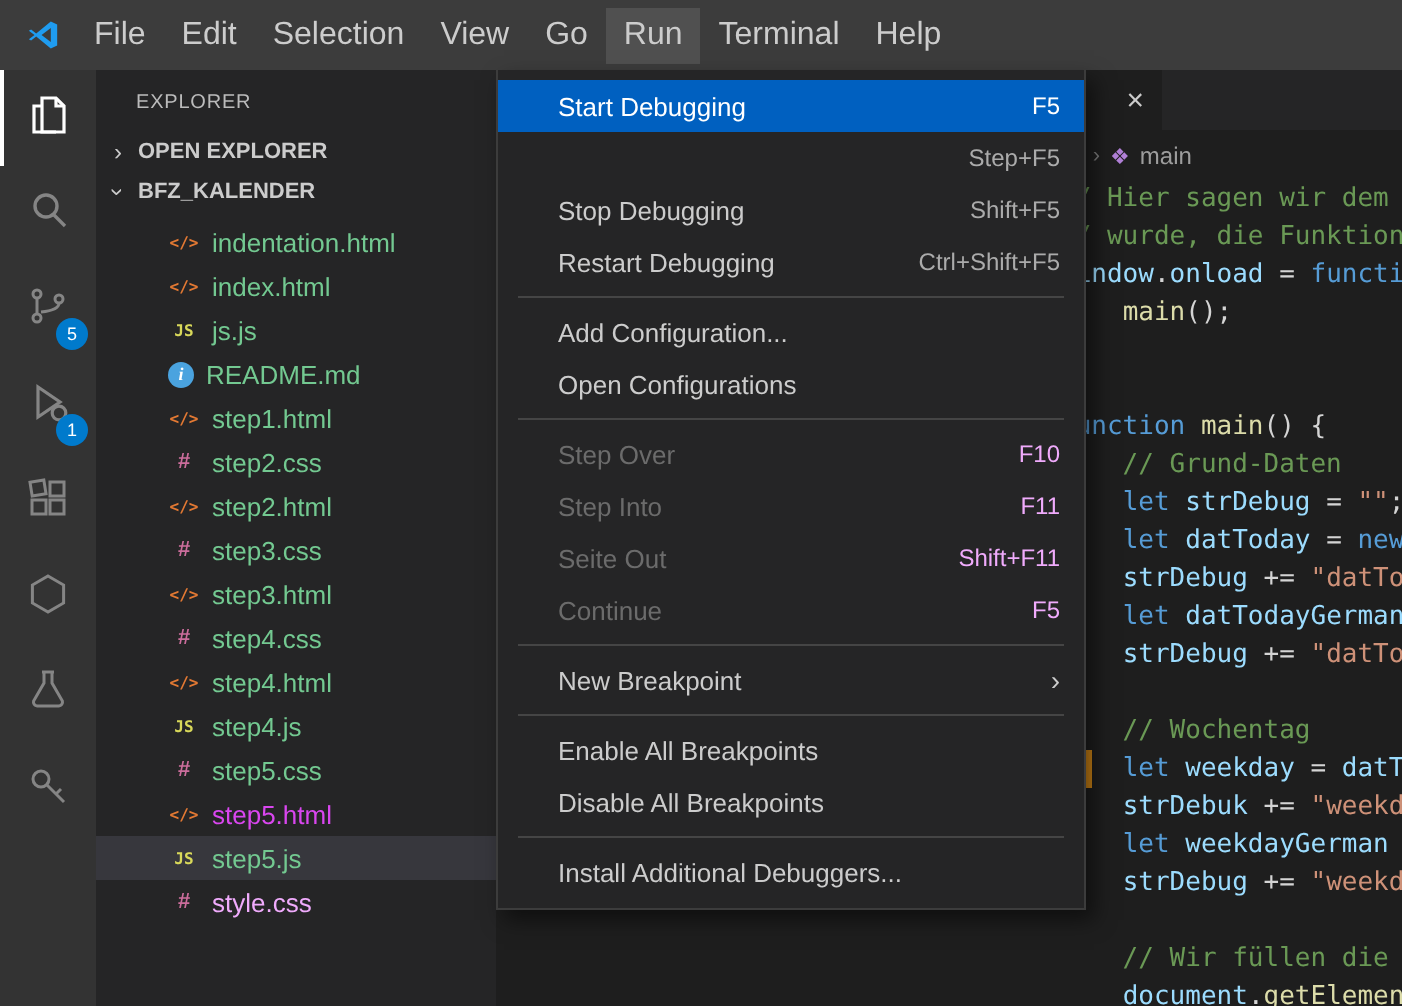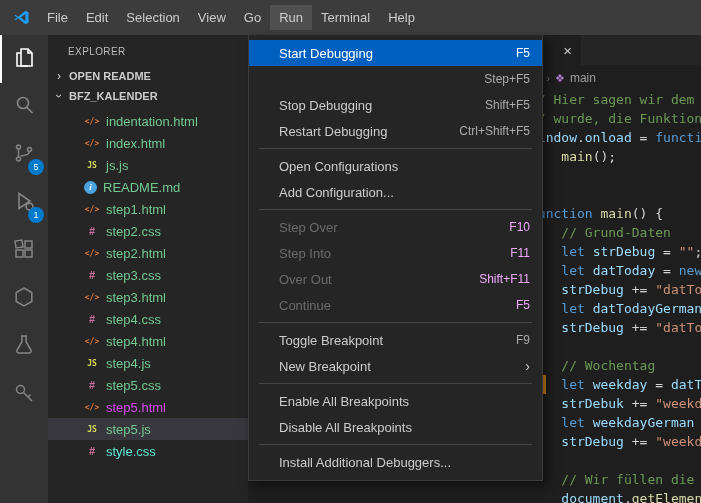--- a/index.html
+++ b/index.html
@@ -4,21 +4,21 @@
 <style>
   *{margin:0;padding:0;box-sizing:border-box}
   html,body{background:#1e1e1e}
   body{font-family:"Liberation Sans",sans-serif}
   .app{position:relative;width:701px;height:503px;overflow:hidden;background:#1e1e1e;color:#ccc}
 
   
   .titlebar{position:absolute;left:0;top:0;width:701px;height:35px;background:#3c3c3c;display:flex;align-items:center;z-index:30}
   .logo{display:inline-flex;margin:0 8px 0 13px}
   #menubar{display:flex;align-items:center}
-  .menu-label{padding:5px 9px;font-size:13px;color:#cccccc;cursor:default}
+  .menu-label{padding:5px 9px;font-size:16px;color:#cccccc;cursor:default}
   .menu-label.active{background:#505050}
 
   
   .activitybar{position:absolute;left:0;top:35px;width:48px;height:468px;background:#333333;z-index:10}
   .ab-item{height:48px;display:flex;align-items:center;justify-content:center;position:relative;color:#858585}
   .ab-item.active{color:#ffffff;box-shadow:inset 2px 0 0 #ffffff}
   .ab-item svg{width:24px;height:24px}
   .badge{position:absolute;bottom:4px;right:4px;min-width:16px;height:16px;border-radius:9px;background:#007acc;color:#fff;font-size:9px;display:flex;align-items:center;justify-content:center;padding:0 4px}
 
   
@@ -30,21 +30,21 @@
   .files{margin-top:4px}
   .file{display:flex;align-items:center;gap:6px;height:22px;padding-left:36px;font-size:13px;cursor:default}
   .file.selected{background:#37373d}
   .fico{width:16px;display:inline-flex;align-items:center;justify-content:center;font-weight:bold;flex:none}
   .fico.html{color:#e37933;font-size:8px;font-family:"DejaVu Sans Mono",monospace}
   .fico.css{color:#cc6d9c;font-size:11px}
   .fico.js{color:#d8d85a;font-size:8px;font-family:"DejaVu Sans Mono",monospace}
   .fico.md{background:#4aa3df;color:#fff;border-radius:50%;width:13px;height:13px;font-size:9px;font-style:italic;font-family:"Liberation Serif",serif}
   .fname.untracked{color:#73c991}
   .fname.modified{color:#d946ef}
-  .fname.none{color:#5eead4}
+  .fname.none{color:#f0abfc}
 
   
   .editor{position:absolute;left:248px;top:35px;width:453px;height:468px;background:#1e1e1e}
   .tabbar{position:absolute;left:0;top:0;width:453px;height:30px;background:#252526}
   .tab{position:absolute;left:255px;top:0;width:78px;height:30px;background:#1e1e1e;display:flex;align-items:center;justify-content:flex-end;padding-right:9px}
   .tab-close{color:#cccccc;font-size:15px;line-height:1}
   .breadcrumb{position:absolute;left:252px;top:33px;height:20px;display:flex;align-items:center;gap:5px;font-size:12px;color:#9d9d9d;white-space:nowrap}
   .bc-sep{font-size:11px;color:#7a7a7a}
   .bc-sym{color:#b180d7;font-size:11px}
   .code{position:absolute;left:282px;top:55px;right:0;bottom:0;font-family:"DejaVu Sans Mono",monospace;font-size:13px;line-height:19px;white-space:pre;overflow:hidden}
@@ -147,21 +147,21 @@
             <path d="M11.5 11.5 20 20"></path>
             <path d="M16 16l2.5-2.5"></path>
           </svg></span>
       </div>
     </div>
 
   <div class="sidebar">
     <div class="sb-title">EXPLORER</div>
     <div class="section">
       <span class="chev">›</span>
-      <span>OPEN README</span>
+      <span>OPEN EXPLORER</span>
     </div>
     <div class="section">
       <span class="chev down">›</span>
       <span>BFZ_KALENDER</span>
     </div>
     <div id="files" class="files">
         <div class="file">
           <span class="fico html">&lt;/&gt;</span>
           <span class="fname untracked">indentation.html</span>
         </div>
@@ -255,48 +255,44 @@
       <div class="mitem">
         <span class="mlabel">Stop Debugging</span>
         <span class="mshort">Shift+F5</span>
       </div>
       <div class="mitem">
         <span class="mlabel">Restart Debugging</span>
         <span class="mshort">Ctrl+Shift+F5</span>
       </div>
       <div class="msep"></div>
       <div class="mitem">
+        <span class="mlabel">Add Configuration...</span>
+      </div>
+      <div class="mitem">
         <span class="mlabel">Open Configurations</span>
-      </div>
-      <div class="mitem">
-        <span class="mlabel">Add Configuration...</span>
       </div>
       <div class="msep"></div>
       <div class="mitem dis">
         <span class="mlabel">Step Over</span>
         <span class="mshort">F10</span>
       </div>
       <div class="mitem dis">
         <span class="mlabel">Step Into</span>
         <span class="mshort">F11</span>
       </div>
       <div class="mitem dis">
-        <span class="mlabel">Over Out</span>
+        <span class="mlabel">Seite Out</span>
         <span class="mshort">Shift+F11</span>
       </div>
       <div class="mitem dis">
         <span class="mlabel">Continue</span>
         <span class="mshort">F5</span>
       </div>
       <div class="msep"></div>
       <div class="mitem">
-        <span class="mlabel">Toggle Breakpoint</span>
-        <span class="mshort">F9</span>
-      </div>
-      <div class="mitem">
         <span class="mlabel">New Breakpoint</span>
         <span class="msub">›</span>
       </div>
       <div class="msep"></div>
       <div class="mitem">
         <span class="mlabel">Enable All Breakpoints</span>
       </div>
       <div class="mitem">
         <span class="mlabel">Disable All Breakpoints</span>
       </div>

